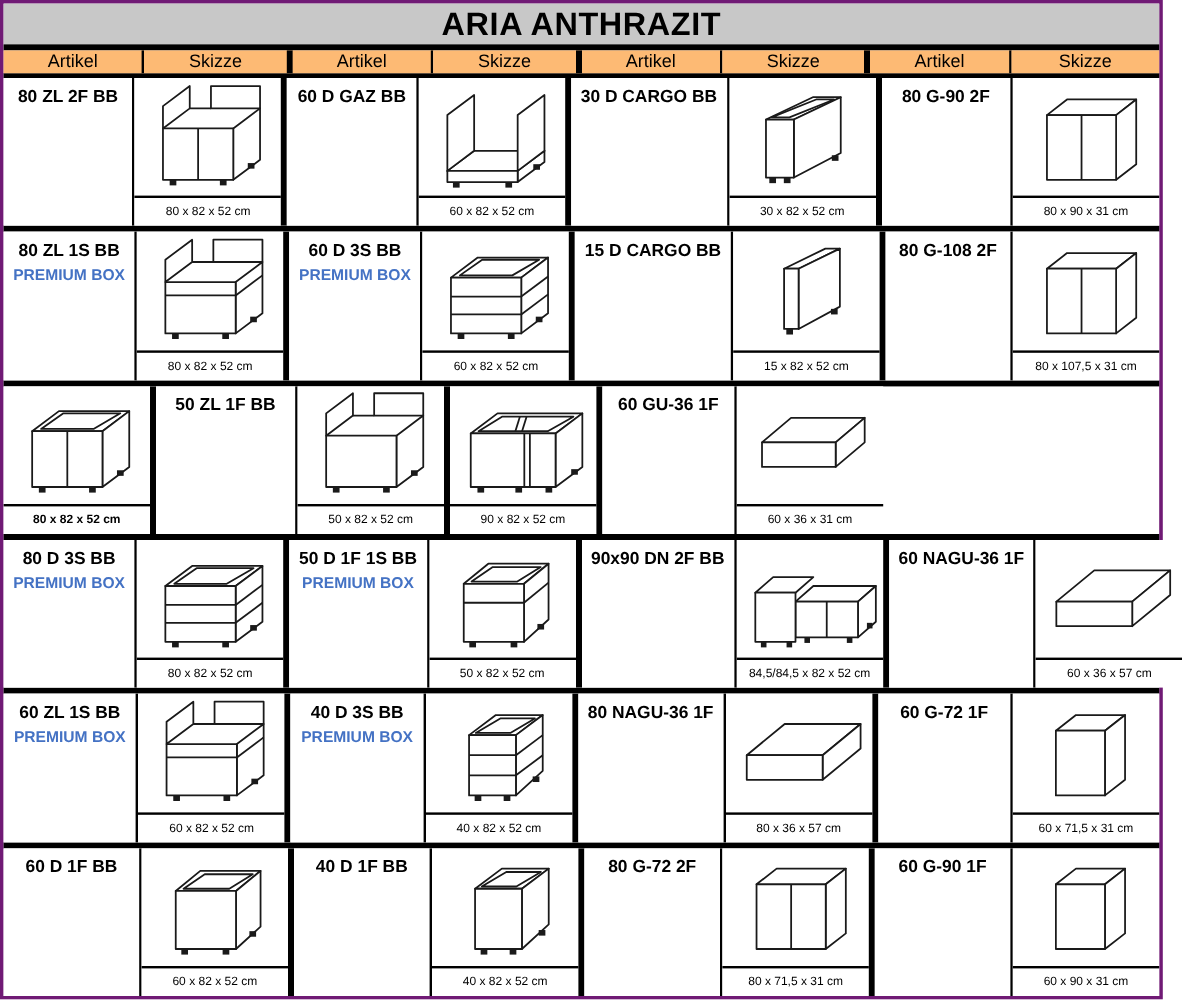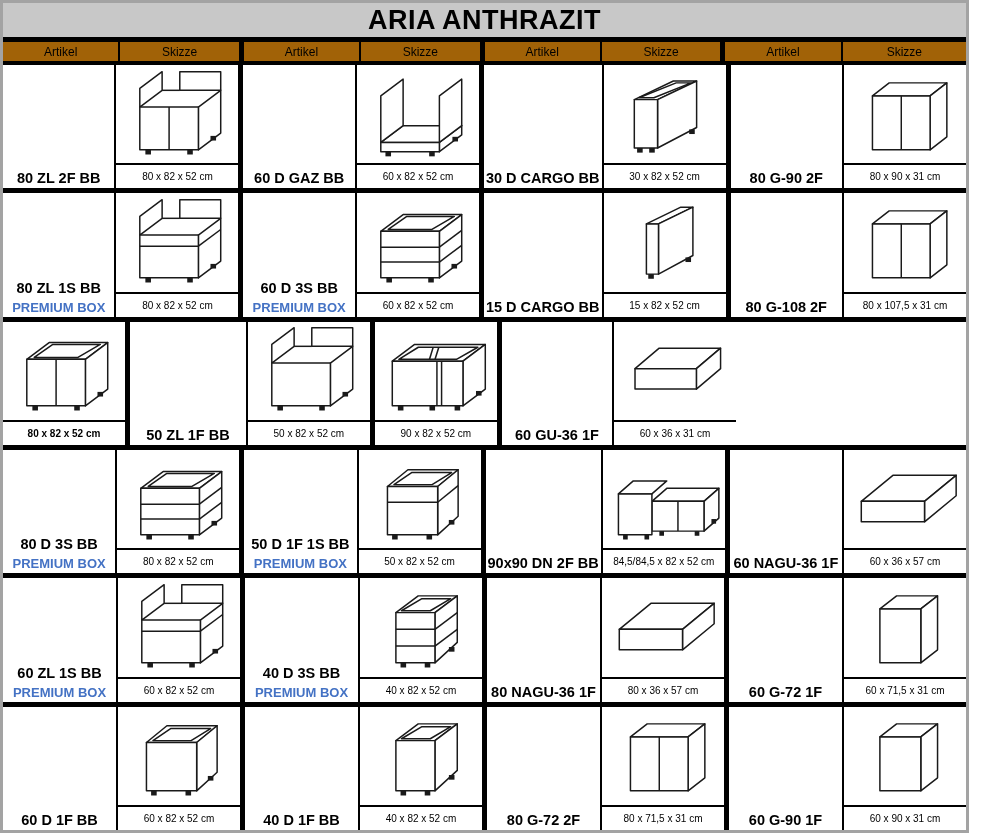--- a/index.html
+++ b/index.html
@@ -1,30 +1,30 @@
 <!DOCTYPE html>
 <html style="--premium: #4472c4;"><head>
 <meta charset="utf-8">
 <style>
   *{box-sizing:border-box;margin:0;padding:0}
   html,body{width:987px;height:833px;background:#fff;font-family:"Liberation Sans",sans-serif;color:#000}
-  .page{width:969px;height:833px;border:3px solid #a3a3a3;display:flex;flex-direction:column;background:#fff}
+  .page{width:969px;height:833px;border:3px solid #701a75;display:flex;flex-direction:column;background:#fff}
   .titlebar{flex:0 0 39px;background:#c8c8c8;border-bottom:5px solid #000;display:flex;align-items:center;justify-content:center;font-size:27px;font-weight:bold;letter-spacing:.5px}
   .cols{display:grid;grid-template-columns:repeat(4,119fr 125fr)}
   .headrow{flex:0 0 23px;border-bottom:4px solid #000}
-  .headcell{background:#a16207;display:flex;align-items:center;justify-content:center;font-size:12px;border-right:2px solid #000}
+  .headcell{background:#fdba74;display:flex;align-items:center;justify-content:center;font-size:15px;border-right:2px solid #000}
   .headcell.skh{border-right:5px solid #000}
   .headcell:last-child{border-right:0}
   .rows{flex:1;display:flex;flex-direction:column;min-height:0}
   .row{flex:1;border-bottom:5px solid #000;min-height:0}
   .row:last-child{border-bottom:0}
   .cell{border-right:2px solid #000;display:flex;min-height:0;background:#fff}
   .cell.sk{border-right:5px solid #000;flex-direction:column}
   .cell:last-child{border-right:0}
-  .art{flex-direction:column;align-items:center;justify-content:flex-end;gap:4px;text-align:center;padding:2px}
+  .art{flex-direction:column;align-items:center;justify-content:flex-start;gap:4px;text-align:center;padding:8px}
   .art .name{font-weight:bold;font-size:14.5px;white-space:nowrap}
   .art .prem{font-weight:bold;font-size:13px;color:var(--premium,#4472c4);white-space:nowrap}
   .art .prem:empty{display:none}
   .sketch{flex:1;display:flex;align-items:center;justify-content:center;overflow:hidden;min-height:0}
   .sketch svg{width:122px;height:93px}
   .dim{flex:0 0 25px;border-top:2px solid #000;display:flex;align-items:center;justify-content:center;font-size:10px}
   .dim.bold{font-weight:bold}
   .defs{position:absolute;width:0;height:0;overflow:hidden}
 </style>
 </head>

